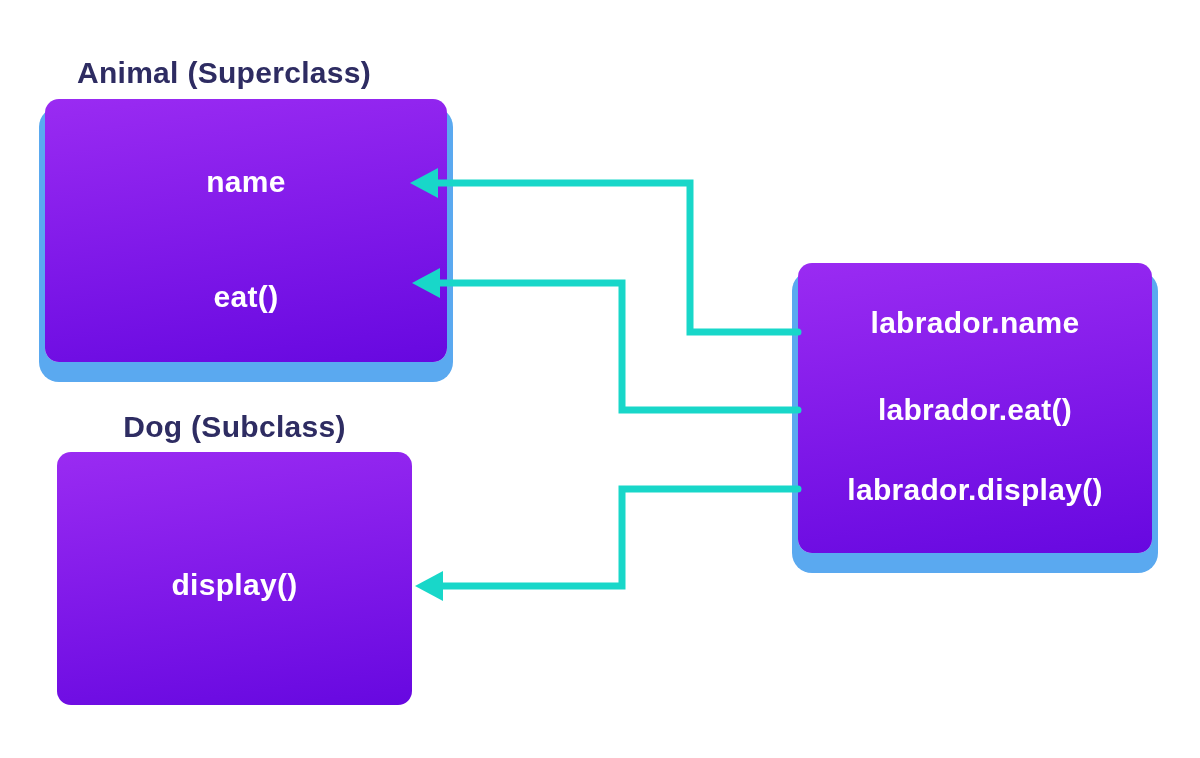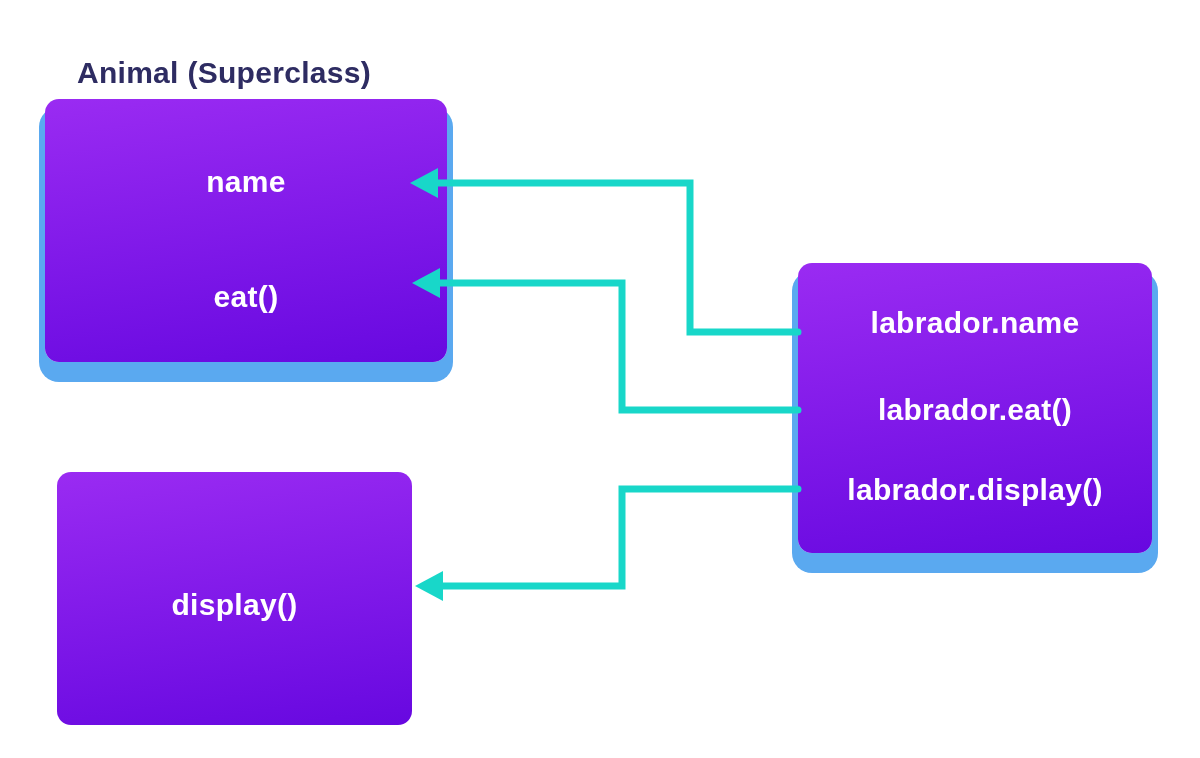--- a/index.html
+++ b/index.html
@@ -74,21 +74,22 @@
 <body>
 
 <div class="canvas">
 
   <div class="diagram-title" style="left:45px; top:56px; width:358px;">Animal (Superclass)</div>
   <div class="class-box with-shadow" style="left:45px; top:99px; width:402px; height:263px;">
     <div class="member" style="top:65px;">name</div>
     <div class="member" style="top:180px;">eat()</div>
   </div>
 
-  <div class="class-box" style="left:57px; top:452px; width:355px; height:253px;margin-top:20px;">
+  <div class="diagram-title" style="left:57px; top:410px; width:355px;">Dog (Subclass)</div>
+  <div class="class-box" style="left:57px; top:452px; width:355px; height:253px;">
     <div class="member" style="top:115px;">display()</div>
   </div>
 
   <div class="class-box with-shadow" style="left:798px; top:263px; width:354px; height:290px;">
     <div class="member" style="top:34px;margin-top:8px;">labrador.name</div>
     <div class="member" style="top:129px;">labrador.eat()</div>
     <div class="member" style="top:209px;">labrador.display()</div>
   </div>
 
   <svg class="arrow-layer" viewBox="0 0 1200 758">

